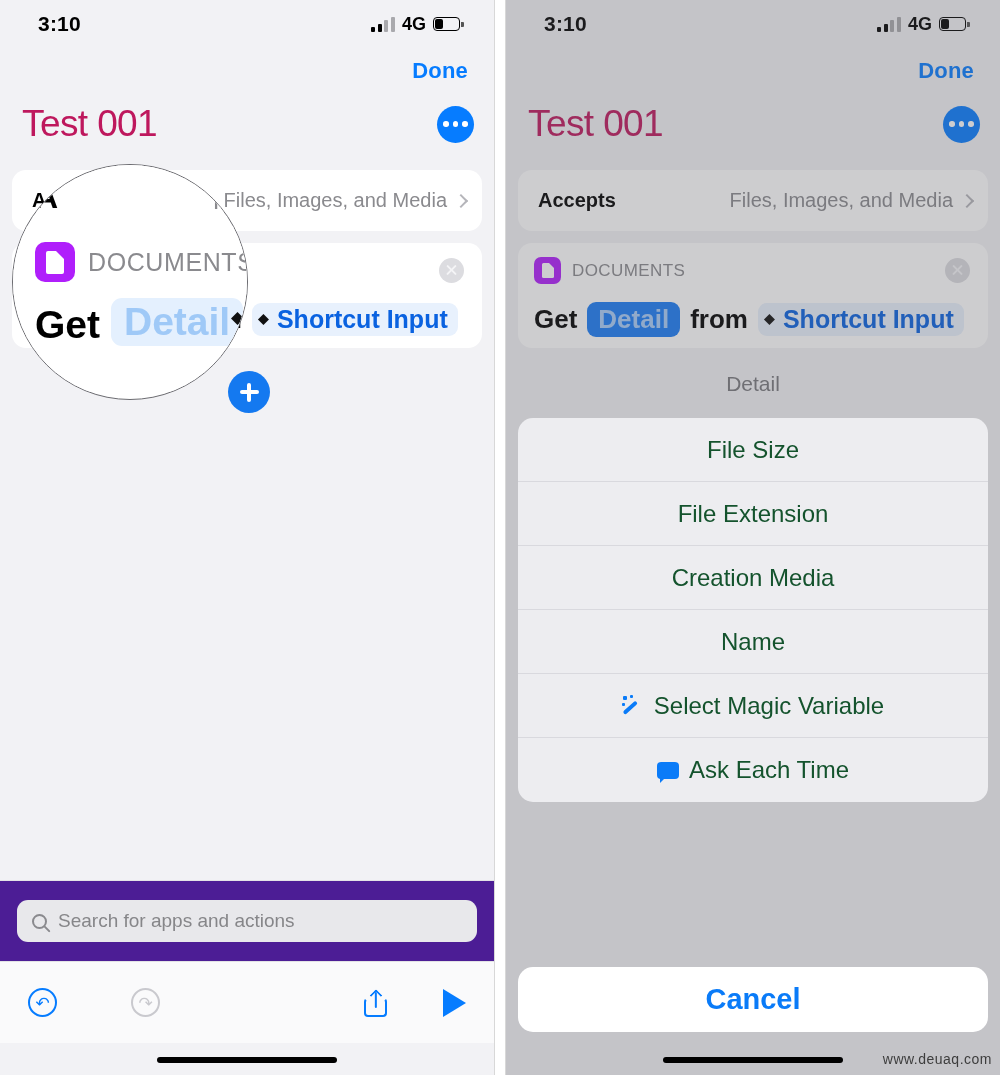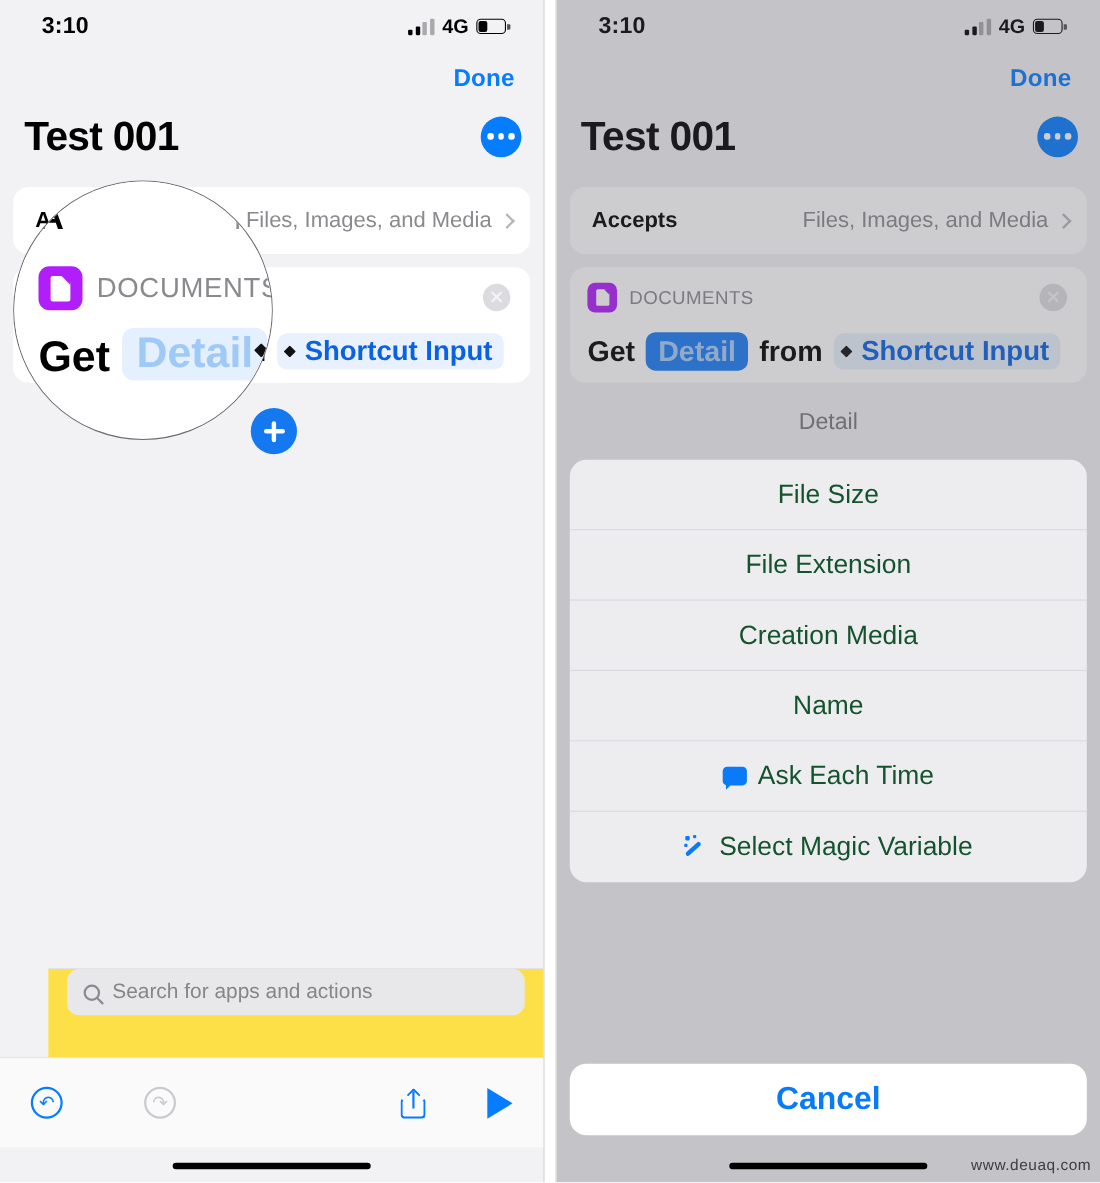--- a/index.html
+++ b/index.html
@@ -49,21 +49,21 @@
           width: 8px; background:#000; border-radius:2px; }
 
   
   .done-row { position: absolute; top: 58px; right: 26px; }
   .done-btn { font-size: 22px; color: #067cff; font-weight: bold; letter-spacing: .2px; }
 
   .title-row {
     position: absolute; top: 103px; left: 22px; right: 20px;
     display: flex; align-items: center; justify-content: space-between;
   }
-  .big-title { font-size: 37px; font-weight: bold; color: #000000; letter-spacing: -.6px; }
+  .big-title { font-size: 37px; font-weight: normal; color: #be185d; letter-spacing: -.6px; }
   .more-btn {
     width: 37px; height: 37px; border-radius: 50%; background: #067cff;
     display: flex; align-items: center; justify-content: center; gap: 4px;
   }
   .more-btn i { width: 5.5px; height: 5.5px; border-radius: 50%; background:#fff; display:block; }
 
   
   .card {
     position: absolute; left: 12px; right: 12px;
     background: #fff; border-radius: 14px;
@@ -114,22 +114,22 @@
     width: 42px; height: 42px; border-radius: 50%; background: #1479f0;
     display: flex; align-items: center; justify-content: center;
   }
   .plus-btn::before, .plus-btn::after { content:""; position:absolute; background:#fff; border-radius:2px; }
   .plus-btn::before { width: 19px; height: 3.4px; }
   .plus-btn::after  { width: 3.4px; height: 19px; }
 
   
   .searchbar-wrap {
     position: absolute; left: 0; right: 0; bottom: 114px; height: 81px;
-    background: #fde047; border-top: 1px solid #e3e3e6;
-    display: flex; align-items: flex-start; padding: 0 17px; margin-left: 44px;
+    background: #4c1d95; border-top: 1px solid #e3e3e6;
+    display: flex; align-items: center; padding: 0 17px;
   }
   .searchfield {
     flex: 1; height: 42px; background: #e8e8eb; border-radius: 11px;
     display: flex; align-items: center; gap: 11px; padding: 0 15px;
   }
   .mag { width: 15px; height: 15px; border: 2.2px solid #8a8a8e; border-radius: 50%;
          position: relative; flex: none; }
   .mag::after { content:""; position:absolute; right:-6px; bottom:-3.5px; width: 8px;
          height: 2.2px; background:#8a8a8e; transform: rotate(45deg); border-radius: 2px; }
   .search-ph { font-size: 19px; color: #868689; }
@@ -414,31 +414,31 @@
       <div class="sheet-row">
         <span>File Extension</span>
       </div>
       <div class="sheet-row">
         <span>Creation Media</span>
       </div>
       <div class="sheet-row">
         <span>Name</span>
       </div>
       <div class="sheet-row">
-        <span class="bubble"></span>
-        <span>Ask Each Time</span>
-      </div>
-      <div class="sheet-row">
         <span class="wand">
           <span class="spark" style="left:1px;top:1px;width:4px;height:4px;"></span>
           <span class="spark" style="left:8px;top:0px;width:3px;height:3px;"></span>
           <span class="spark" style="left:0px;top:8px;width:3px;height:3px;"></span>
         </span>
         <span>Select Magic Variable</span>
       </div>
+      <div class="sheet-row">
+        <span class="bubble"></span>
+        <span>Ask Each Time</span>
+      </div>
     </div>
 
     <div style="position:absolute;left:0;right:0;top:372px;text-align:center;font-size:21px;color:#6f6f74;">Detail</div>
 
     <div class="cancel-btn">Cancel</div>
 
     <div class="home-ind"></div>
 
     <div class="watermark">www.deuaq.com</div>
   </div>

